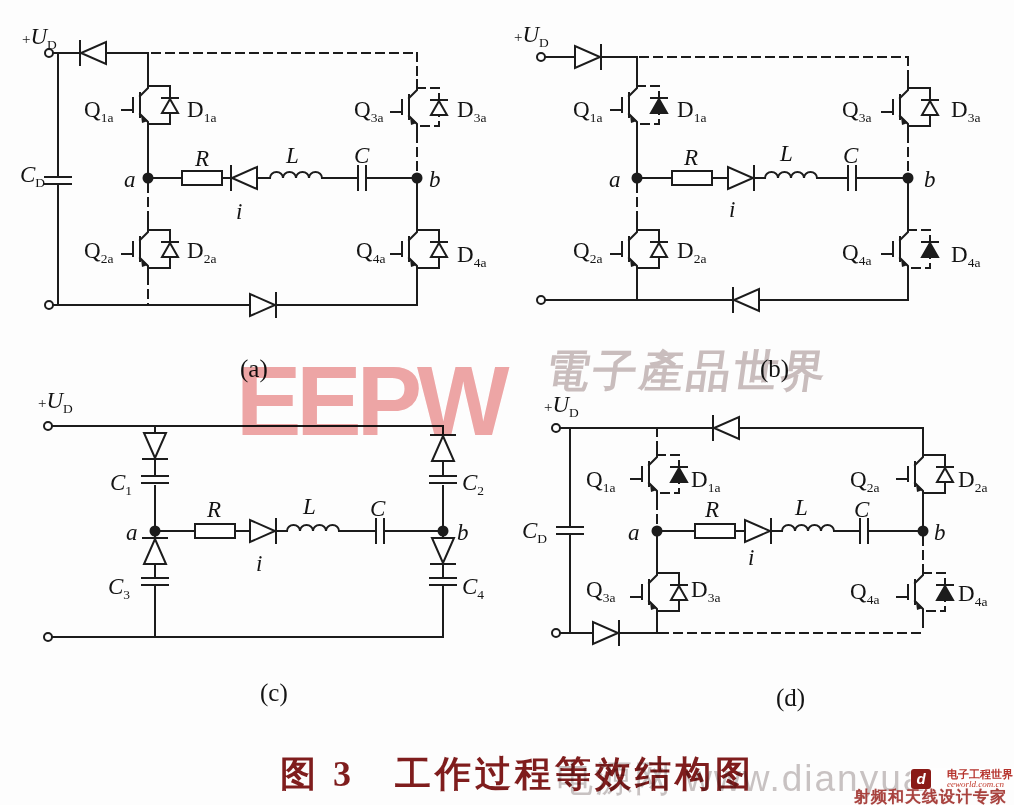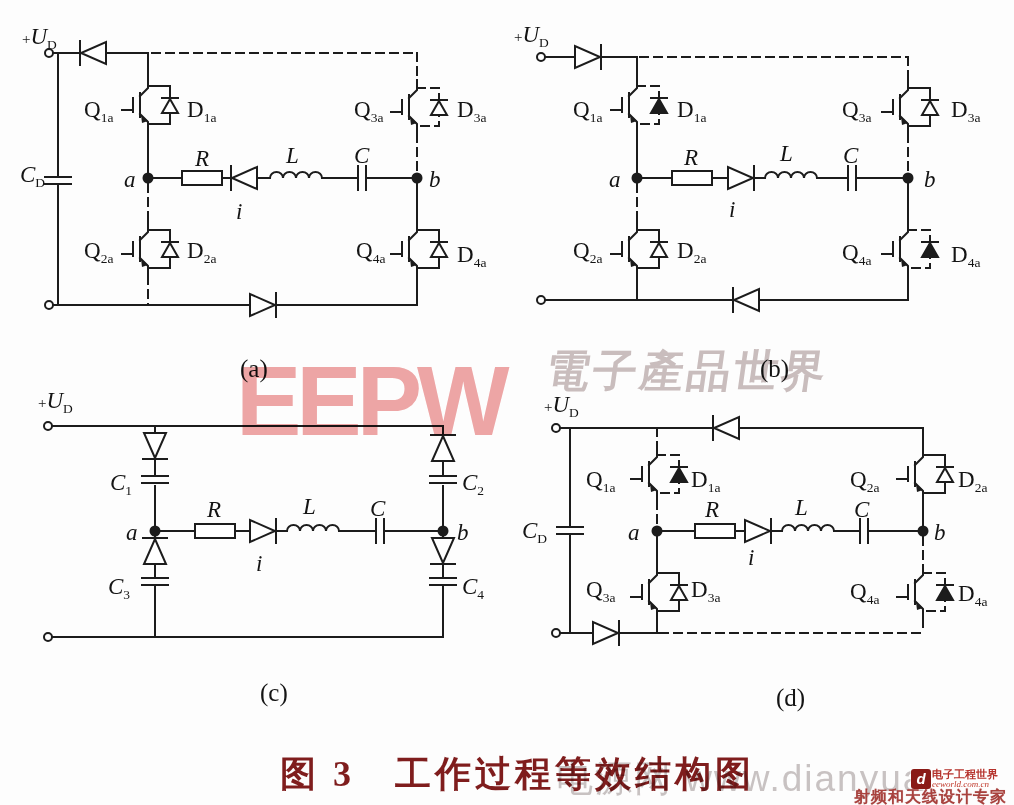--- a/index.html
+++ b/index.html
@@ -40,21 +40,21 @@
                letter-spacing:4px;color:#7f1d1d;font-family:"Liberation Serif",serif;white-space:nowrap;}
 
   
   #brand{position:absolute;left:852px;top:747px;width:162px;height:58px;z-index:6;}
   #brand-title{position:absolute;left:0;top:0;font-family:"Liberation Sans",sans-serif;
                font-size:29px;font-weight:bold;color:#e8312a;letter-spacing:1px;line-height:1;white-space:nowrap;}
   #eew{position:absolute;left:58px;top:21px;display:flex;align-items:center;background:rgba(255,255,255,0.55);padding:1px;}
   .eew-mark{display:inline-block;width:20px;height:20px;background:#8a1a16;color:#fff;
             font-family:"Liberation Sans",sans-serif;font-weight:bold;font-style:italic;font-size:15px;
             text-align:center;line-height:20px;border-radius:3px;}
-  .eew-texts{display:inline-block;margin-left:1px;line-height:1;}
+  .eew-texts{display:inline-block;margin-left:16px;line-height:1;}
   .eew-name{display:block;font-family:"Liberation Sans",sans-serif;font-size:11px;font-weight:bold;color:#b5312b;white-space:nowrap;}
   .eew-dom{display:block;font-family:Liberation Serif, serif;font-size:9px;font-style:italic;color:#c0392b;white-space:nowrap;}
   #brand-sub{position:absolute;left:2px;top:40px;font-family:"Liberation Serif",serif;font-size:16px;font-weight:bold;
              color:#a8423e;letter-spacing:1px;white-space:nowrap;text-shadow:0 0 1px rgba(168,66,62,0.4);}
 </style>
 </head>
 <body>
 
 <div id="stage">
 

